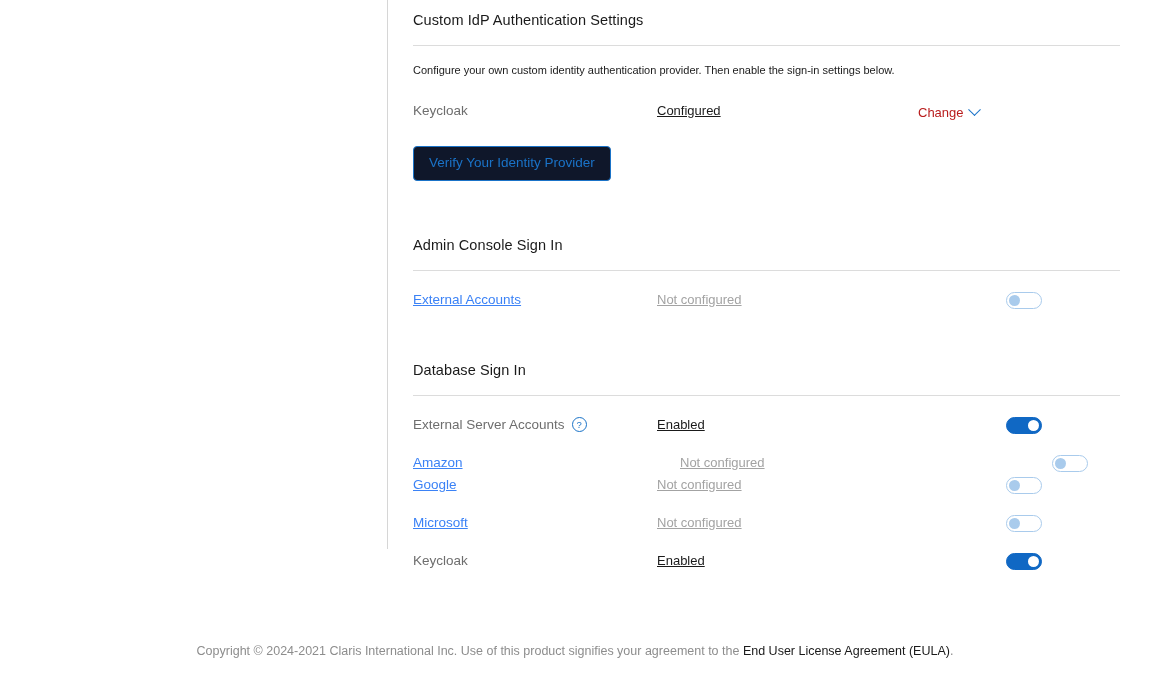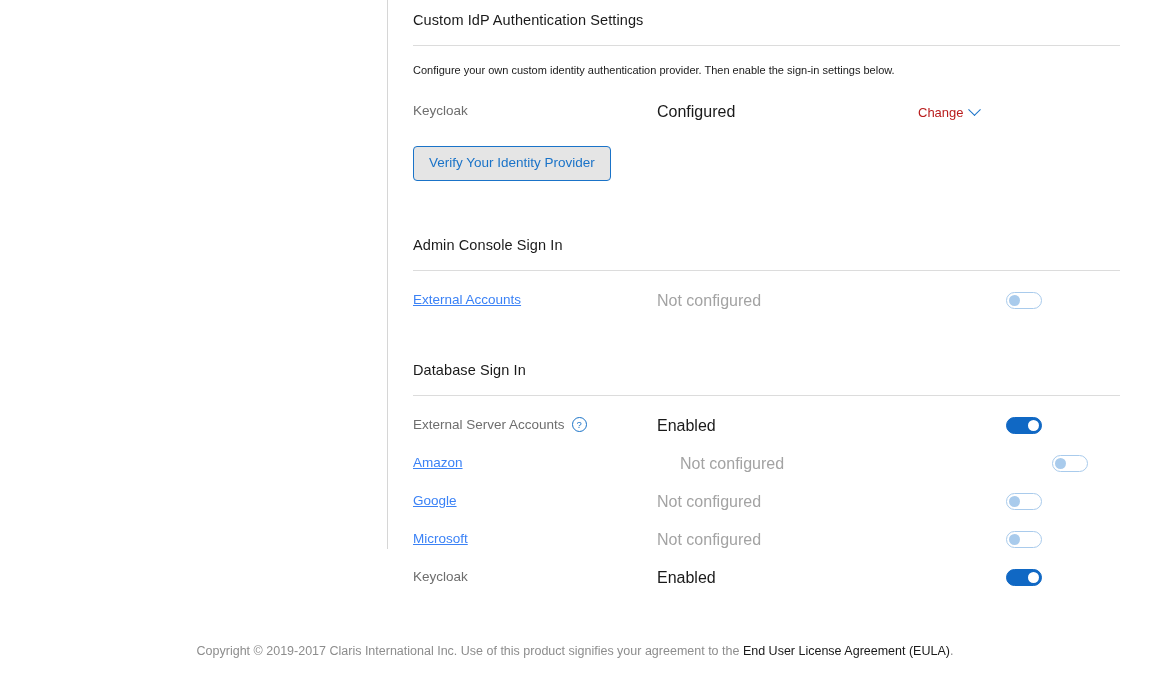--- a/index.html
+++ b/index.html
@@ -67,23 +67,24 @@
     font-size: 13.5px;
     color: #6e6e6e;
     display: flex;
     align-items: center;
     gap: 7px;
     white-space: nowrap;
   }
   .row .label.dim { color: #3b82f6; text-decoration: underline; }
   .row .status {
     width: 260px;
-    font-size: 16px;
+    font-size: 13px;
     color: #1a1a1a;
     white-space: nowrap;
+    text-decoration: underline;
   }
   .row .status.dim { color: #a3a3a3; }
   .row .ctrl {
     flex: 1;
     display: flex;
     align-items: center;
     justify-content: flex-start;
     padding-left: 89px;
   }
 
@@ -161,21 +162,21 @@
   }
 
   
   .verify-btn {
     display: inline-block;
     border: 1px solid #1a73c8;
     border-radius: 4px;
     color: #1a73c8;
     font-size: 13.5px;
     padding: 9px 15px 10px 15px;
-    background: #e5e5e5;
+    background: #0f172a;
     cursor: pointer;
     line-height: 14px;
   }
 
   
   .footer {
     position: absolute;
     left: 0;
     top: 624px;
     width: 1150px;
@@ -272,21 +273,21 @@
     <div class="row" style="margin-top:16px;gap:23px;">
       <div class="label dim">Amazon</div>
       <div class="status dim">Not configured</div>
       <div class="ctrl">
         <div class="toggle off">
             <span class="knob"></span>
           </div>
       </div>
     </div>
 
-    <div class="row" style="margin-top:16px;">
+    <div class="row" style="">
       <div class="label dim">Google</div>
       <div class="status dim">Not configured</div>
       <div class="ctrl">
         <div class="toggle off">
             <span class="knob"></span>
           </div>
       </div>
     </div>
 
     <div class="row" style="margin-top:16px;">
@@ -307,15 +308,15 @@
             <span class="knob"></span>
           </div>
       </div>
     </div>
   </div>
 
 </div>
 
 <div class="footer">
   <div class="copyright">
-    <span>Copyright © 2019-2017 Claris International Inc. Use of this product signifies your agreement to the </span><a class="eula">End User License Agreement (EULA)</a><span>.</span>
+    <span>Copyright © 2024-2021 Claris International Inc. Use of this product signifies your agreement to the </span><a class="eula">End User License Agreement (EULA)</a><span>.</span>
   </div>
 </div>
 
 </body></html>

